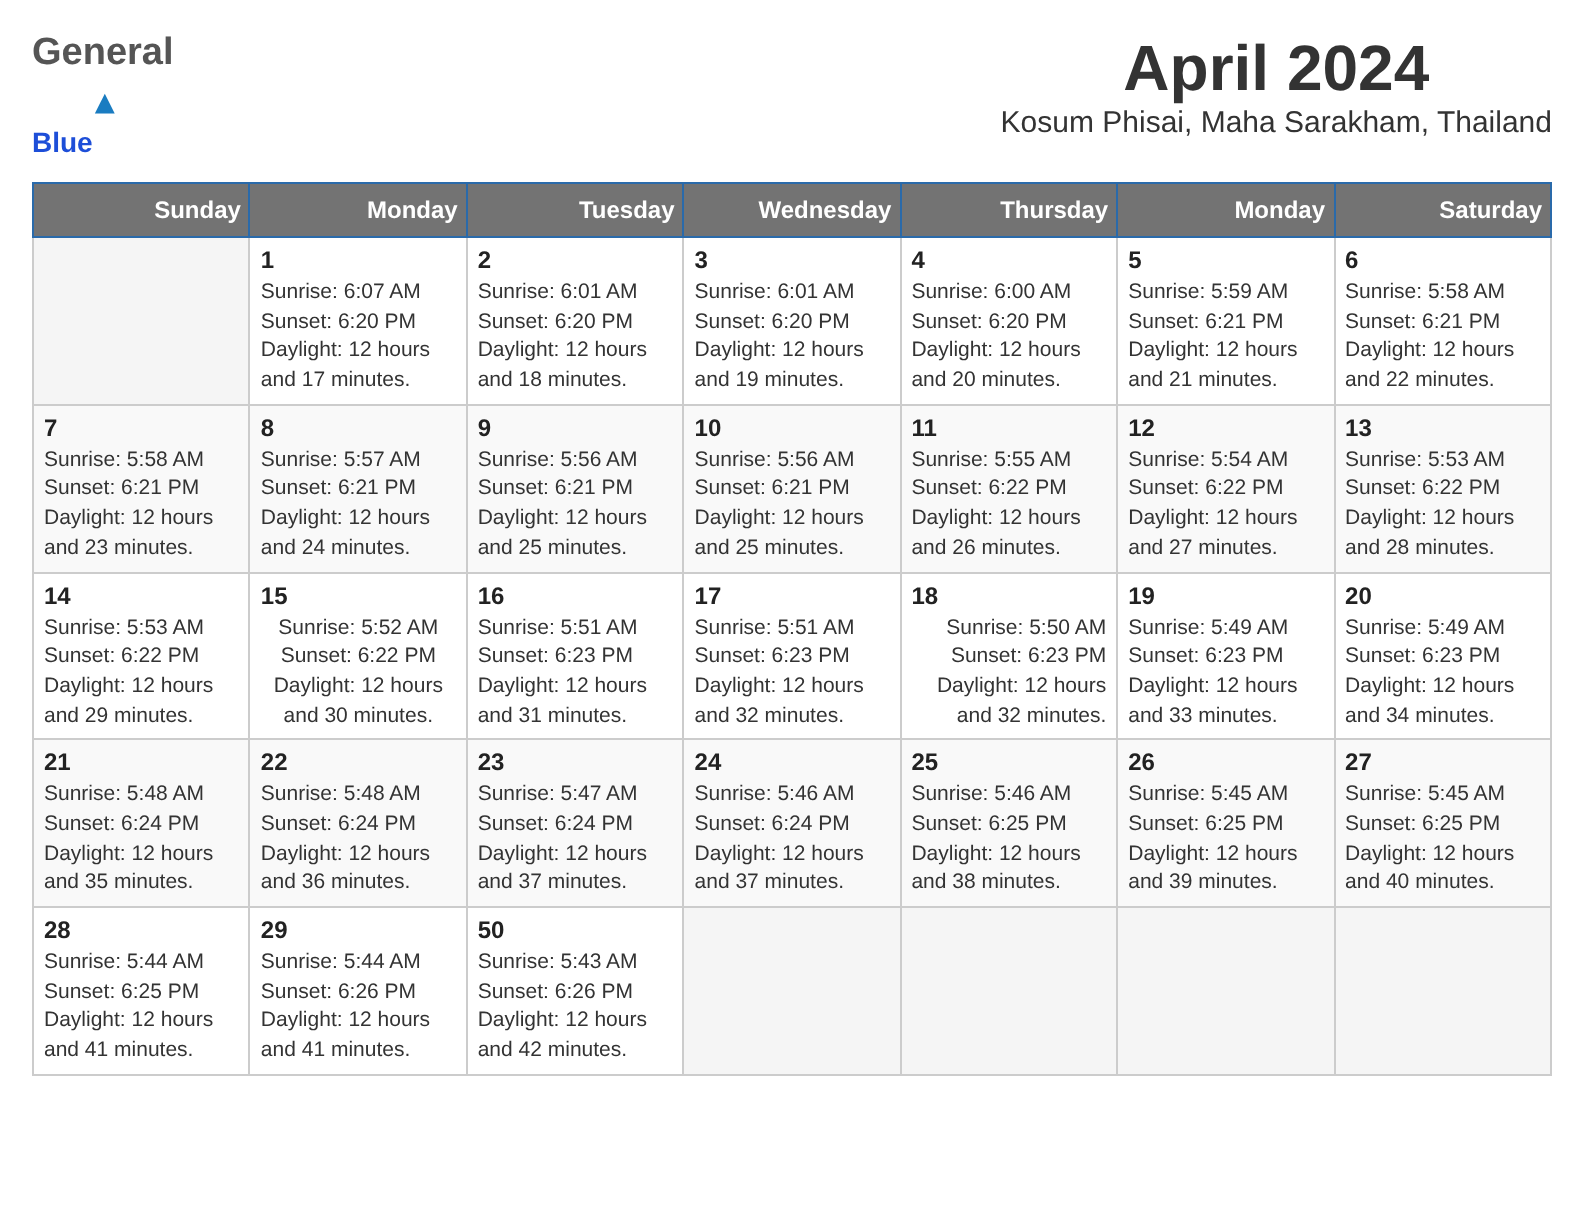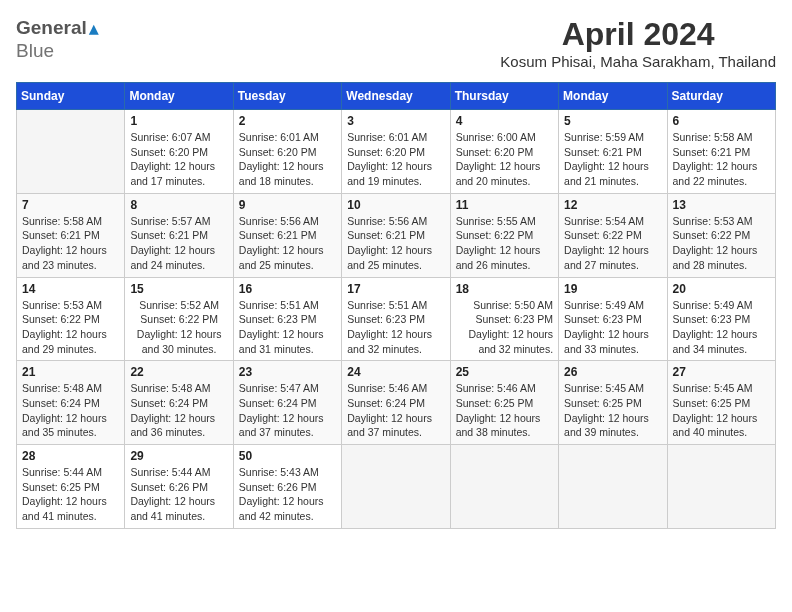--- a/index.html
+++ b/index.html
@@ -33,24 +33,24 @@
       font-size: 15px;
       color: #333;
       font-weight: normal;
     }
     .calendar {
       width: 100%;
       border-collapse: collapse;
       font-size: 11px;
     }
     .calendar thead tr th {
-      background-color: #1d4ed8;
+      background-color: #737373;
       color: #fff;
       padding: 6px 4px;
-      text-align: left;
+      text-align: right;
       font-size: 12px;
       border: 1px solid #2a6aaa;
     }
     .calendar tbody tr td {
       border: 1px solid #ccc;
       padding: 4px 5px;
       vertical-align: top;
       width: 108px;
       height: 80px;
       background: #fff;
@@ -69,30 +69,31 @@
       color: #333;
       font-size: 10.5px;
       line-height: 1.4;
     }
     .empty-cell {
       background: #f5f5f5 !important;
     }
     .logo-wrapper {
       display: flex;
       align-items: center;
+      flex-direction: column;
     }
     .logo-text-general {
       font-size: 19px;
       font-weight: bold;
       color: #555;
     }
     .logo-text-blue {
-      font-size: 19px;
-      font-weight: normal;
-      color: #737373;
+      font-size: 14px;
+      font-weight: bold;
+      color: #1d4ed8;
     }
     .bird-icon {
       color: #1a7cc1;
       font-size: 20px;
       margin-left: 2px;
     }
   </style>
 </head>
 <body>
 

